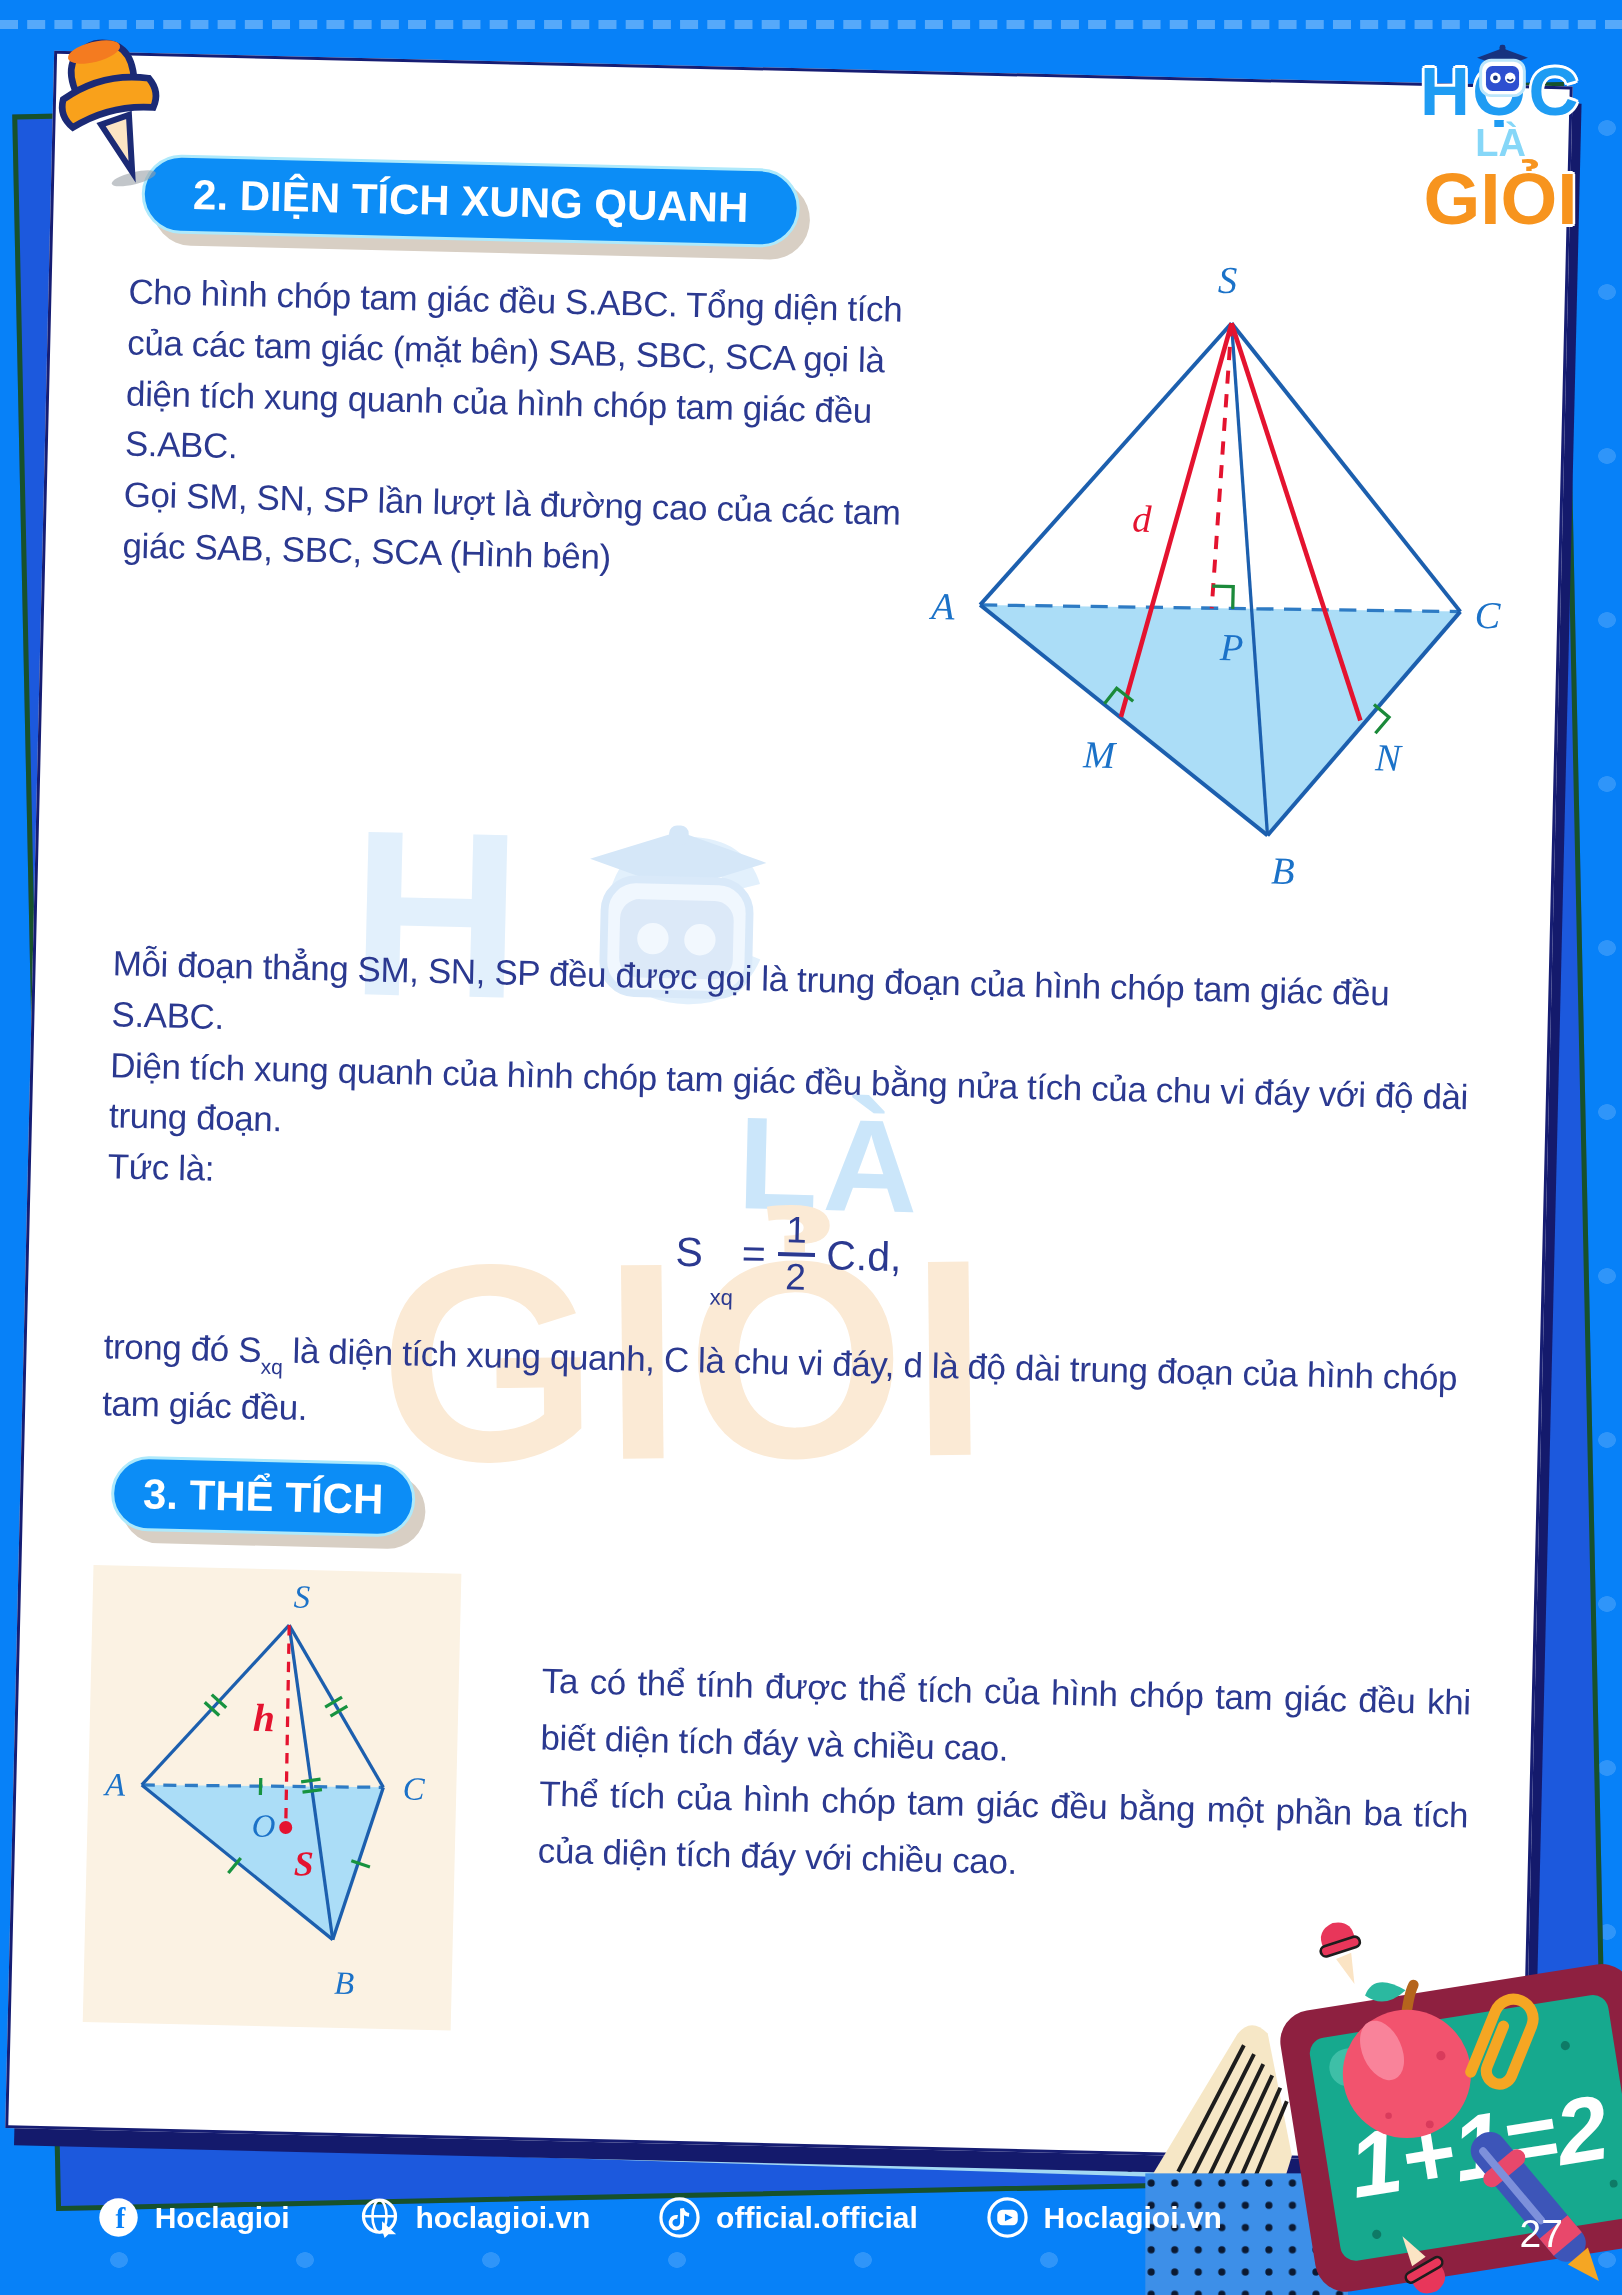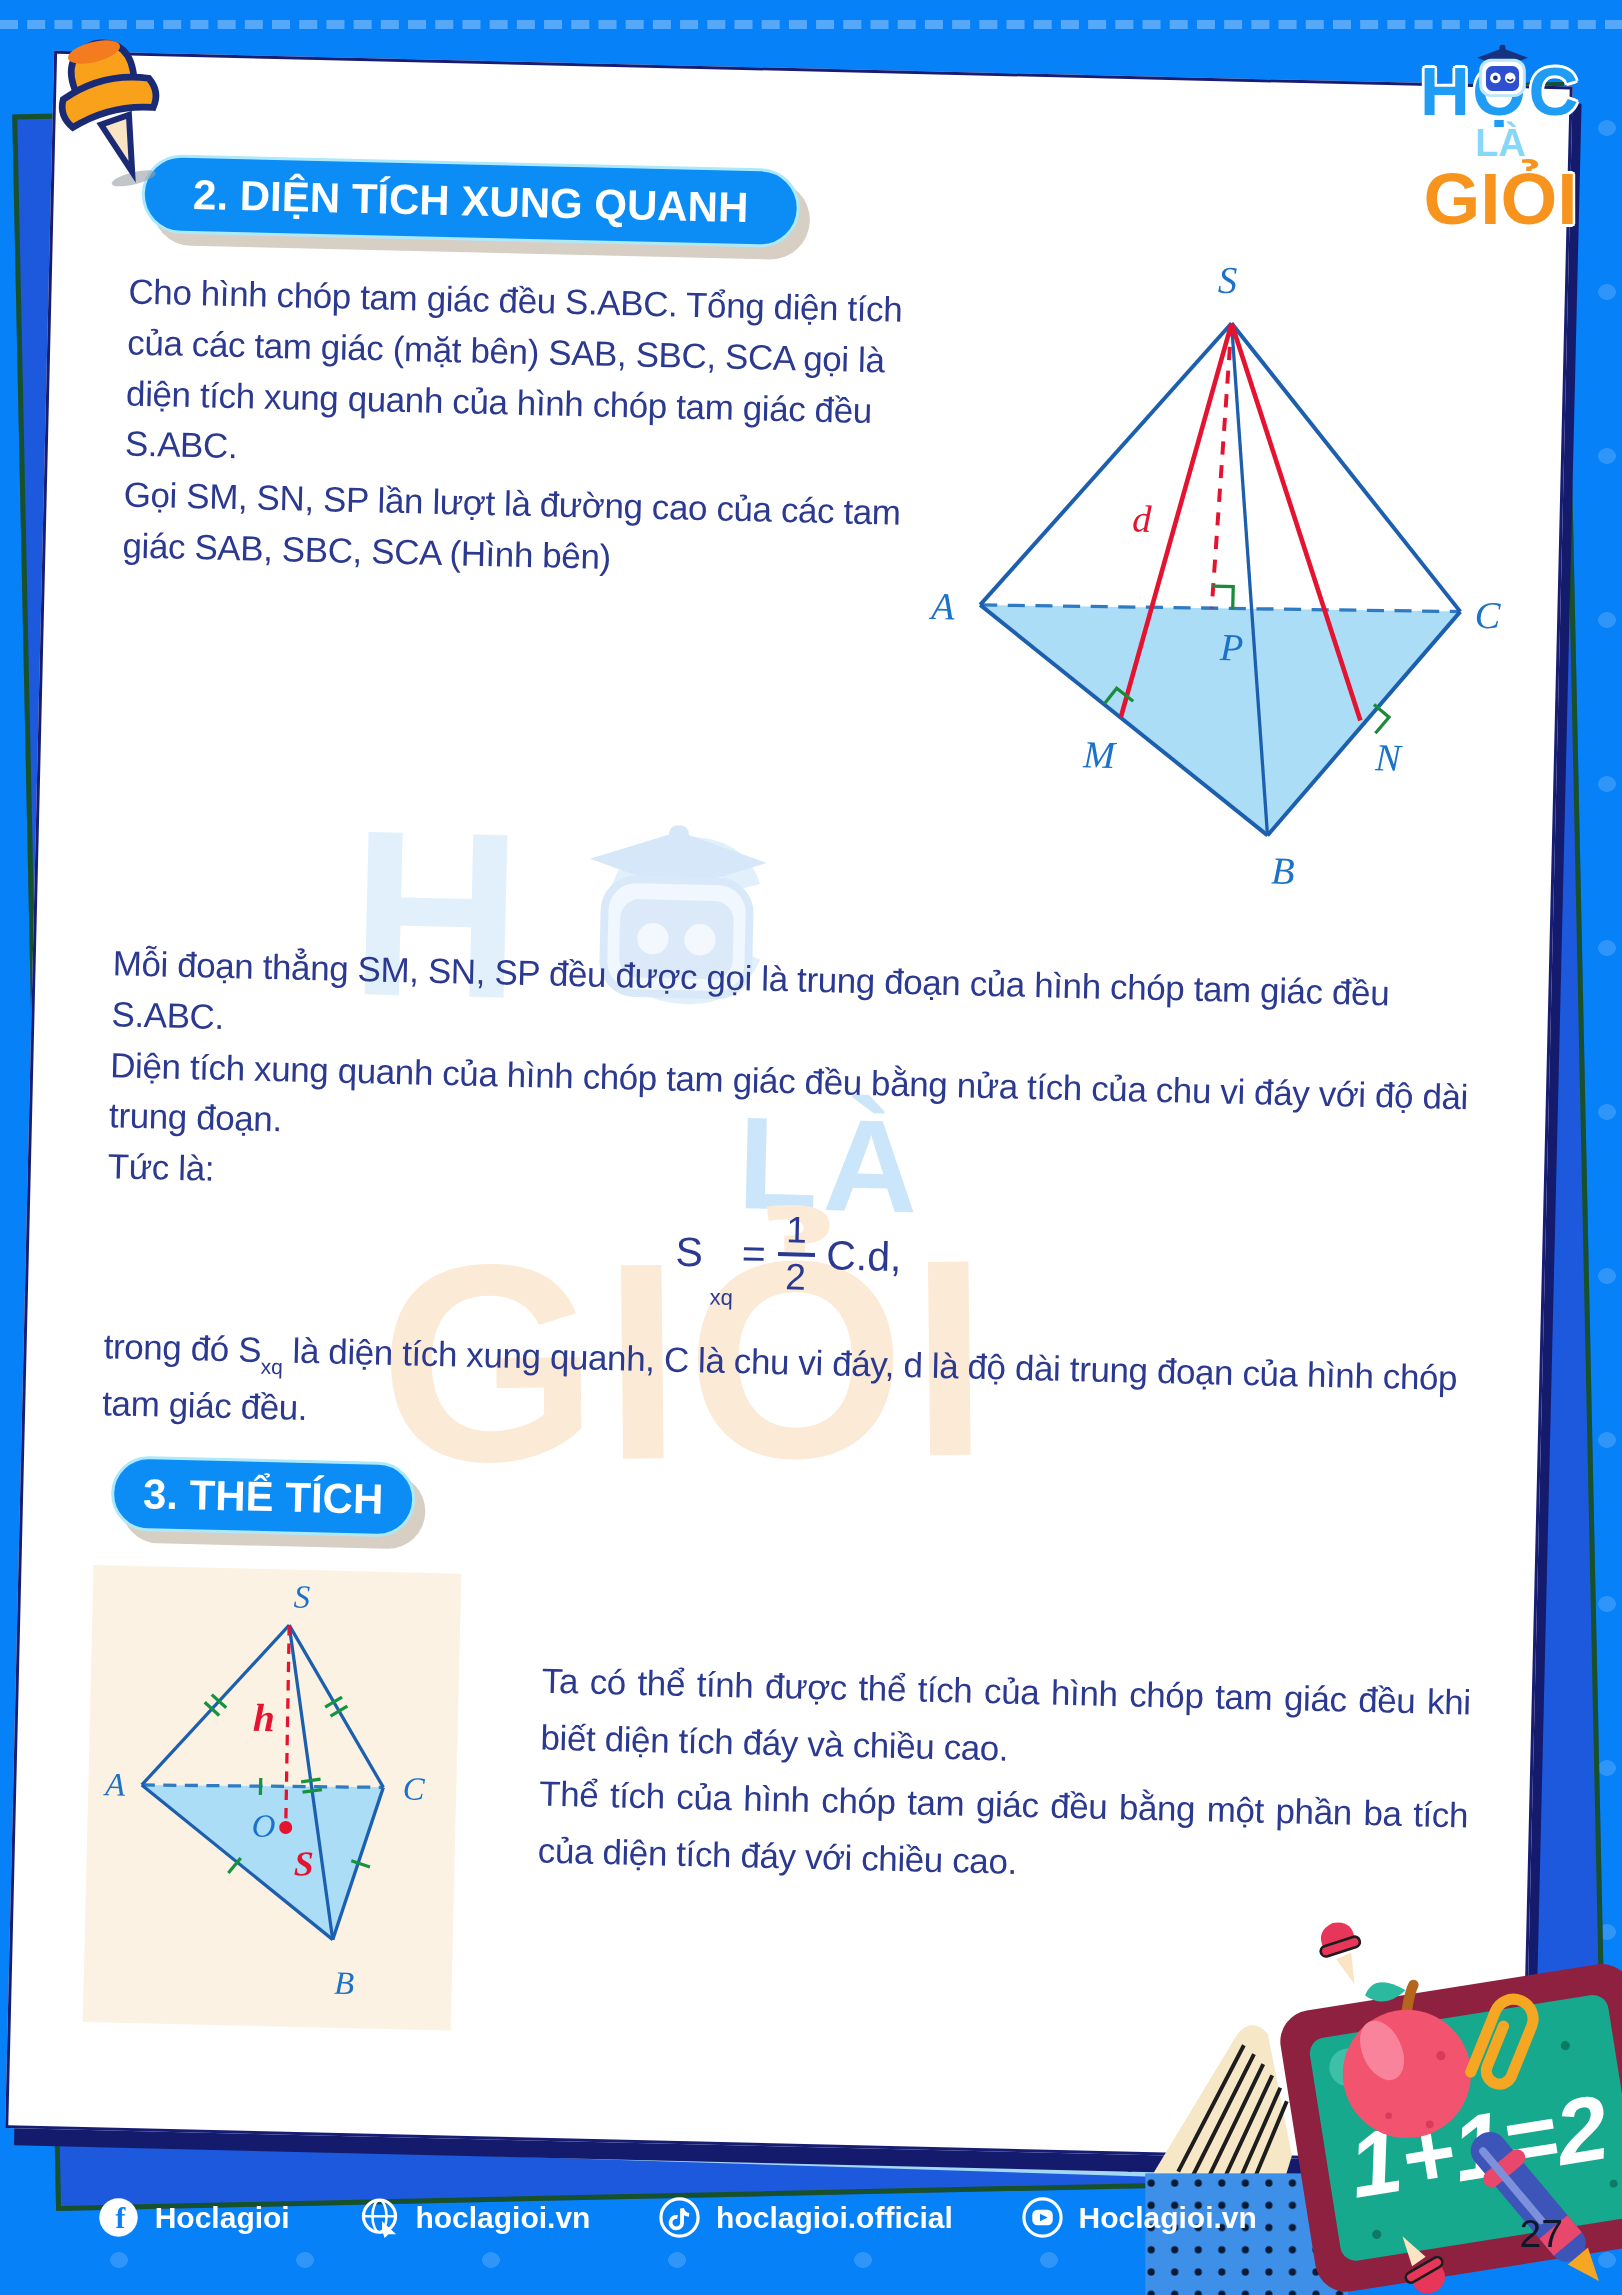--- a/index.html
+++ b/index.html
@@ -70,21 +70,21 @@
   .logo-hoc  { display:block; font-size:69px; font-weight:800; color:#1F9CF3; letter-spacing:2.6px; }
   .logo-la   { display:block; font-size:38px;  font-weight:800; color:#86D7F8; margin-top:2.6px; }
   .logo-gioi { display:block; font-size:73px; font-weight:800; color:#F7941E; margin-top:3.9px; }
   .logo-robot { position:absolute; left:84px; top:-18.3px; }
 
   .deco-cluster { position:absolute; left:1145px; top:1866px; width:478px; height:429px; z-index:6; }
 
   .footer { position:absolute; left:98px; top:2197px; display:flex; gap:69px;
             align-items:center; color:#FFFFFF; font-size:30px; font-weight:600; z-index:7; }
   .footer .item { display:flex; align-items:center; gap:15.7px; }
-  .page-num { position:absolute; right:60px; top:2212px; color:#0f172a; font-size:39px; z-index:7; }
+  .page-num { position:absolute; right:60px; top:2212px; color:#ffffff; font-size:39px; z-index:7; }
 </style>
 </head>
 <body>
 
 <div class="page">
   <div class="bg-dots"></div>
   <div class="top-dash"></div>
   <div class="panel"></div>
   <div class="dotted-sheet"></div>
 
@@ -341,21 +341,21 @@
         <polygon points="36,38 58,58 46,58 40,64 36,52" fill="#FFFFFF"></polygon>
       </svg>
       <span>hoclagioi.vn</span>
     </div>
     <div class="item">
       <svg width="41" height="41" viewBox="0 0 64 64">
         <circle cx="32" cy="32" r="29" stroke="#FFFFFF" stroke-width="5" fill="none"></circle>
         <path d="M36 18 v22 a9 9 0 1 1 -7 -8.8" stroke="#FFFFFF" stroke-width="6" fill="none"></path>
         <path d="M36 18 q2 9 11 10" stroke="#FFFFFF" stroke-width="6" fill="none"></path>
       </svg>
-      <span>hoclagioi.official</span>
+      <span>official.official</span>
     </div>
     <div class="item">
       <svg width="41" height="41" viewBox="0 0 64 64">
         <circle cx="32" cy="32" r="29" stroke="#FFFFFF" stroke-width="5" fill="none"></circle>
         <rect x="16" y="20" width="32" height="24" rx="8" fill="#FFFFFF"></rect>
         <polygon points="28,26 28,38 40,32" fill="#0780F8"></polygon>
       </svg>
       <span>Hoclagioi.vn</span>
     </div>
   </div>

